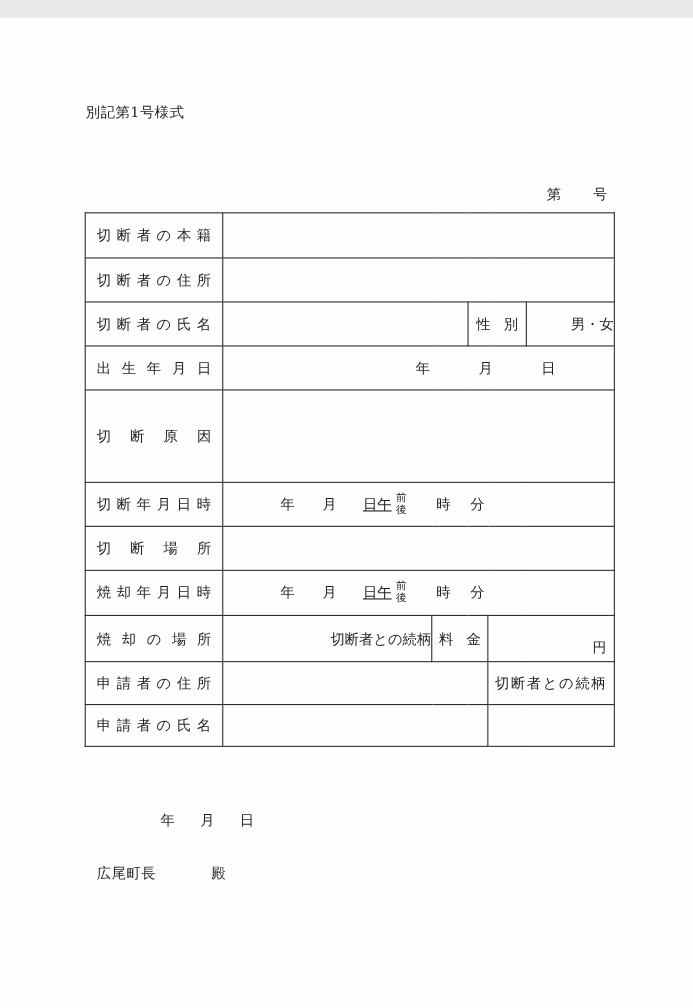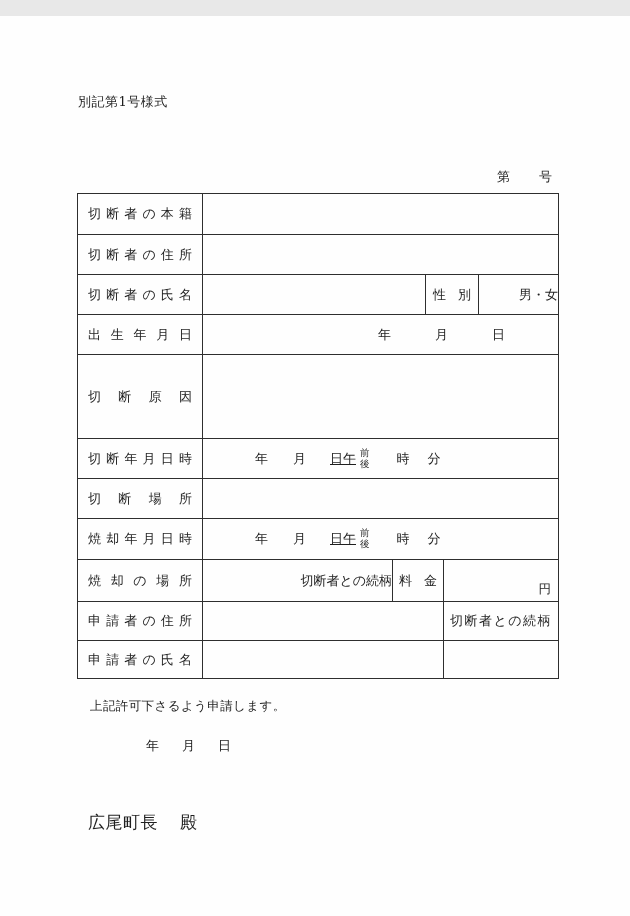--- a/index.html
+++ b/index.html
@@ -55,22 +55,22 @@
   .relation{font-size:13px;letter-spacing:1.5px;text-align:center;white-space:nowrap;}
   .footer-statement{
     position:absolute;left:90px;top:682px;
     font-size:12.5px;letter-spacing:0.4px;white-space:nowrap;
   }
   .footer-date{
     position:absolute;left:146px;top:721px;
     display:flex;gap:23px;font-size:13px;white-space:nowrap;
   }
   .footer-addressee{
-    position:absolute;left:88px;top:795px;
-    display:flex;gap:22px;font-size:17px;letter-spacing:0.5px;white-space:nowrap;
+    position:absolute;left:88px;top:769px;
+    display:flex;gap:50px;font-size:13px;letter-spacing:0.5px;white-space:nowrap;
   }
   tr.h41{height:41px;} tr.h40{height:40px;} tr.h84{height:84px;}
   tr.h39{height:39px;} tr.h38{height:38px;}
 </style>
 </head>
 <body>
 
 <div class="sheet">
 
   <div class="form-note">別記第1号様式</div>
@@ -287,21 +287,20 @@
               <span>氏</span>
               <span>名</span>
             </div>
       </td>
       <td colspan="3"></td>
       <td colspan="2"></td>
     </tr>
   </tbody>
     </table>
 
-  <div class="footer-statement">上記許可下さるよう申請します。</div>
 
   <div class="footer-date">
     <span>年</span>
     <span>月</span>
     <span>日</span>
   </div>
 
   <div class="footer-addressee">
     <span>広尾町長</span>
     <span>殿</span>

